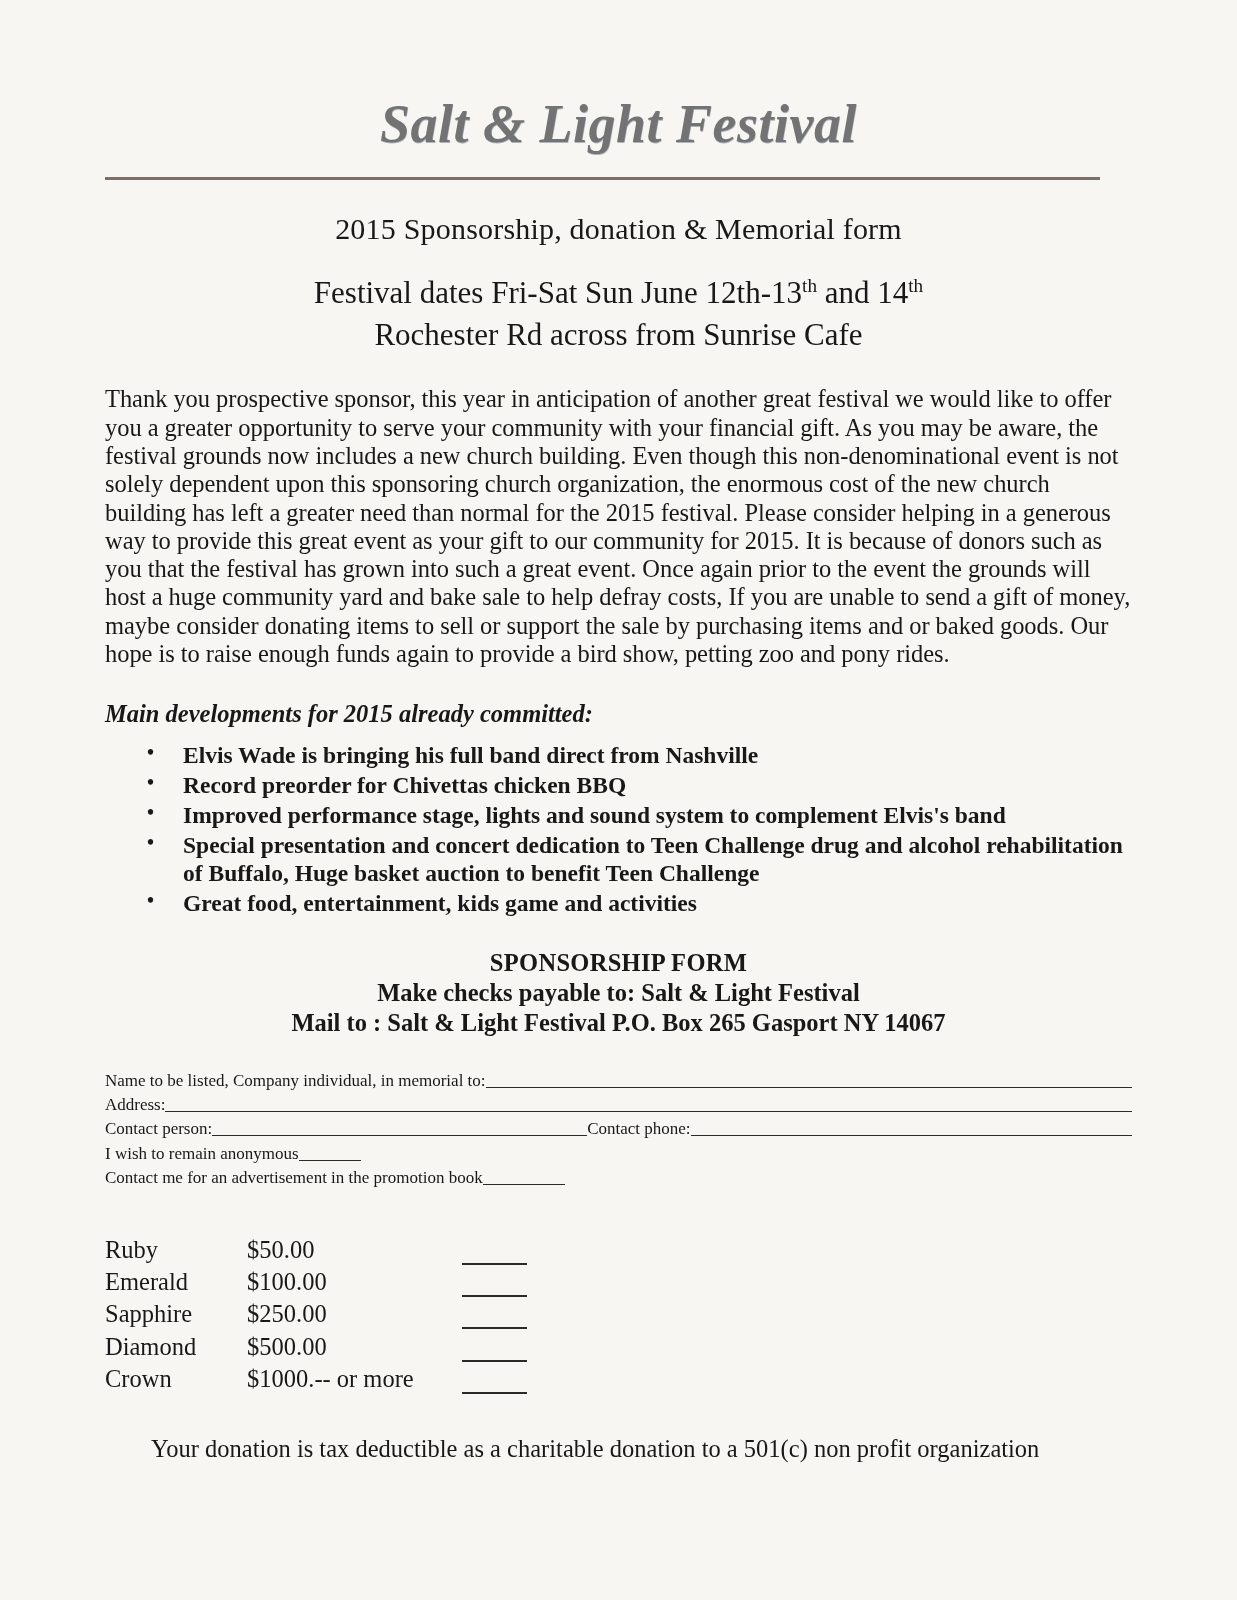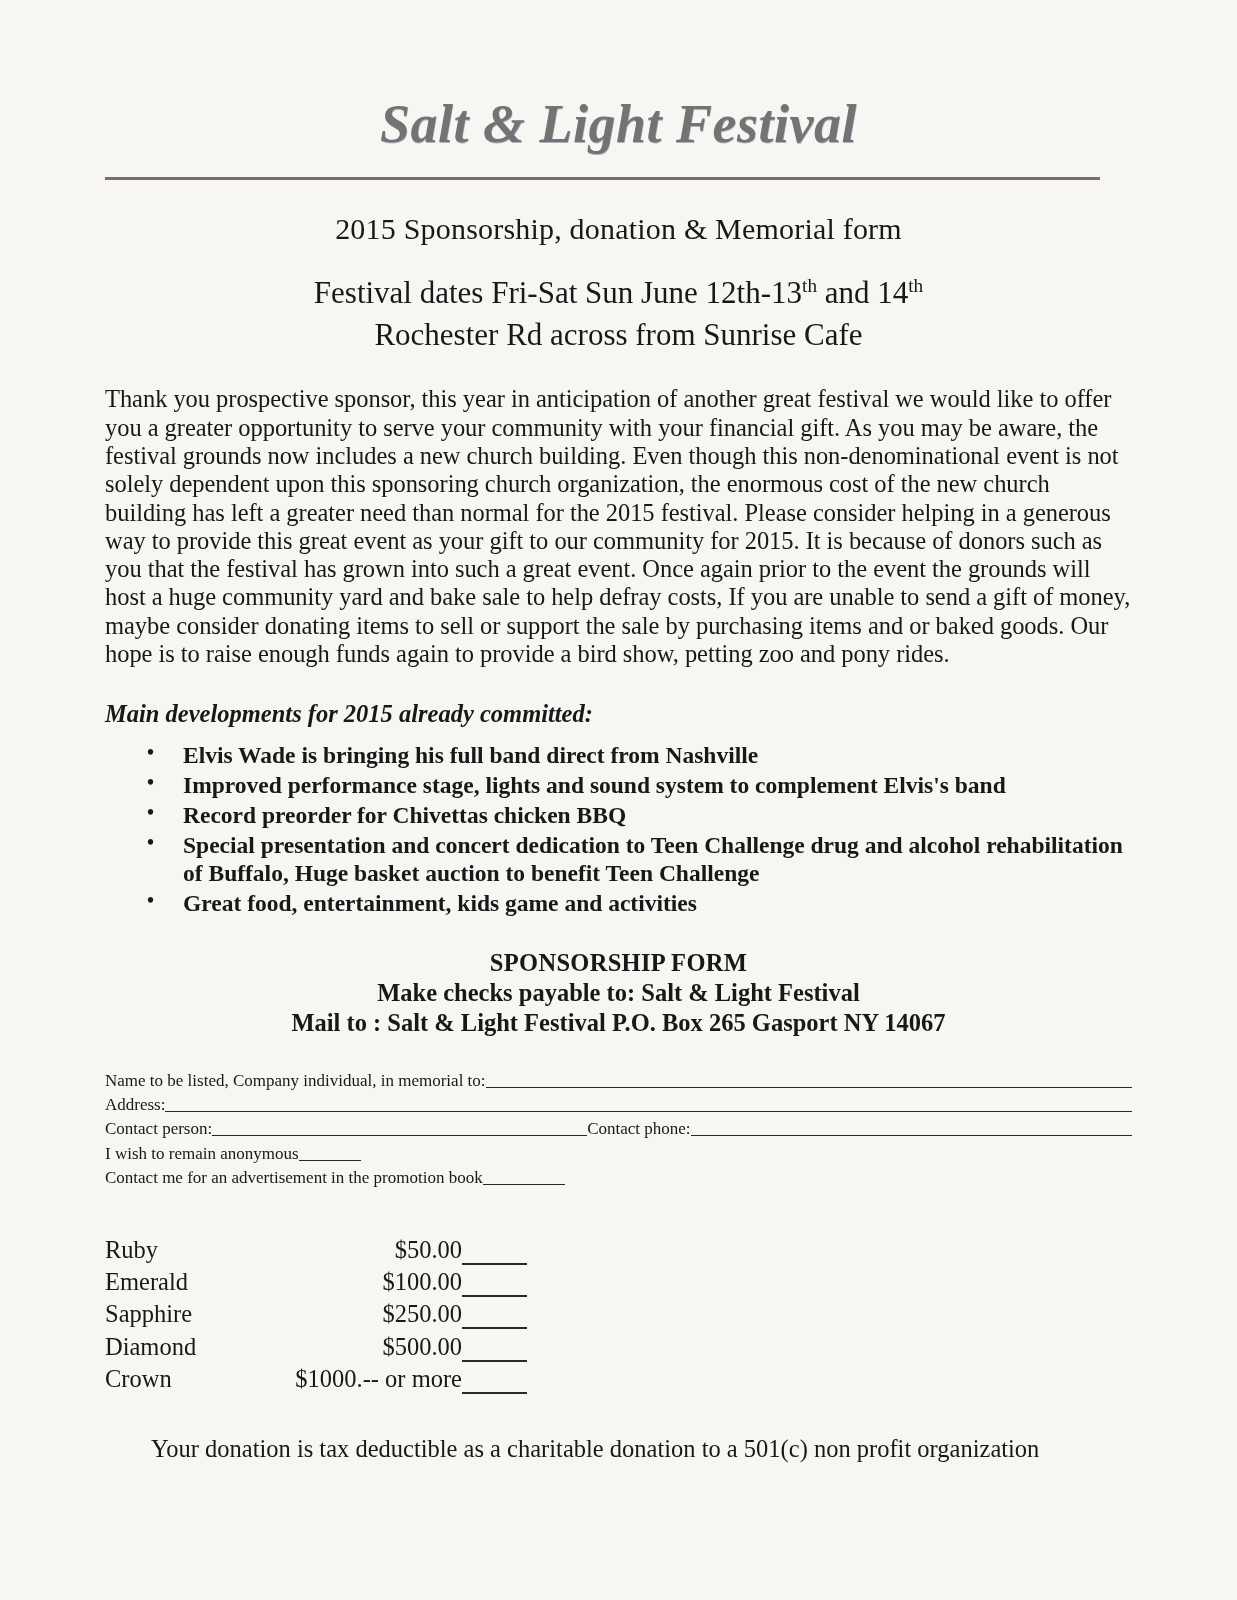--- a/index.html
+++ b/index.html
@@ -143,21 +143,21 @@
   }
   .levels-title {
     font-size: 24.5px;
     letter-spacing: 0.2px;
   }
   .level-row {
     display: flex;
     align-items: baseline;
   }
   .level-name { width: 142px; flex: none; }
-  .level-price { width: 215px; flex: none; text-align: right; }
+  .level-price { width: 215px; flex: none; }
   .level-blank {
     display: inline-block;
     width: 65px;
     border-bottom: 2px solid #2a2a2a;
     height: 0.95em;
     position: relative;
     top: 7px;
   }
 
   
@@ -182,22 +182,22 @@
     <div><span>Festival dates  Fri-Sat Sun June 12th-13</span><sup>th</sup><span> and 14</span><sup>th</sup></div>
     <div>Rochester Rd across from Sunrise Cafe</div>
   </div>
 
   <p class="body-para">Thank you prospective sponsor, this year in anticipation of another great festival we would like to offer you a greater opportunity to serve your community with your financial gift.  As you may be aware, the festival grounds now includes a new church building. Even though this non-denominational event is not solely dependent upon this sponsoring church organization, the enormous cost of  the new church building has left a greater need than normal for the 2015 festival. Please consider helping in a generous way to provide this great event as your gift to our community for 2015. It is because of donors such as you that the festival has grown into such a great event. Once again prior to the event the grounds will host a huge community yard and bake sale to help defray costs, If you are unable to send a gift of money, maybe consider donating items to sell or support the sale by purchasing items and or baked goods.  Our hope is to raise enough funds again to provide a bird show, petting zoo and pony rides.</p>
 
   <div class="section-head">Main developments for 2015 already committed:</div>
 
   <ul class="bullets">
     <li>Elvis Wade is bringing his full band direct from Nashville</li>
+    <li>Record preorder for Chivettas chicken BBQ</li>
     <li>Improved performance stage, lights and sound system to complement Elvis's band</li>
-    <li>Record preorder for Chivettas chicken BBQ</li>
     <li>Special presentation and concert dedication to Teen Challenge drug and alcohol rehabilitation of Buffalo, Huge basket auction to benefit Teen Challenge</li>
     <li>Great food, entertainment, kids game and activities</li>
   </ul>
 
   <div class="form-head">
     <div class="l1">SPONSORSHIP FORM</div>
     <div class="l2">Make checks payable to: Salt &amp; Light Festival</div>
     <div class="l3">Mail to : Salt &amp; Light Festival P.O. Box 265 Gasport NY 14067</div>
   </div>
 

